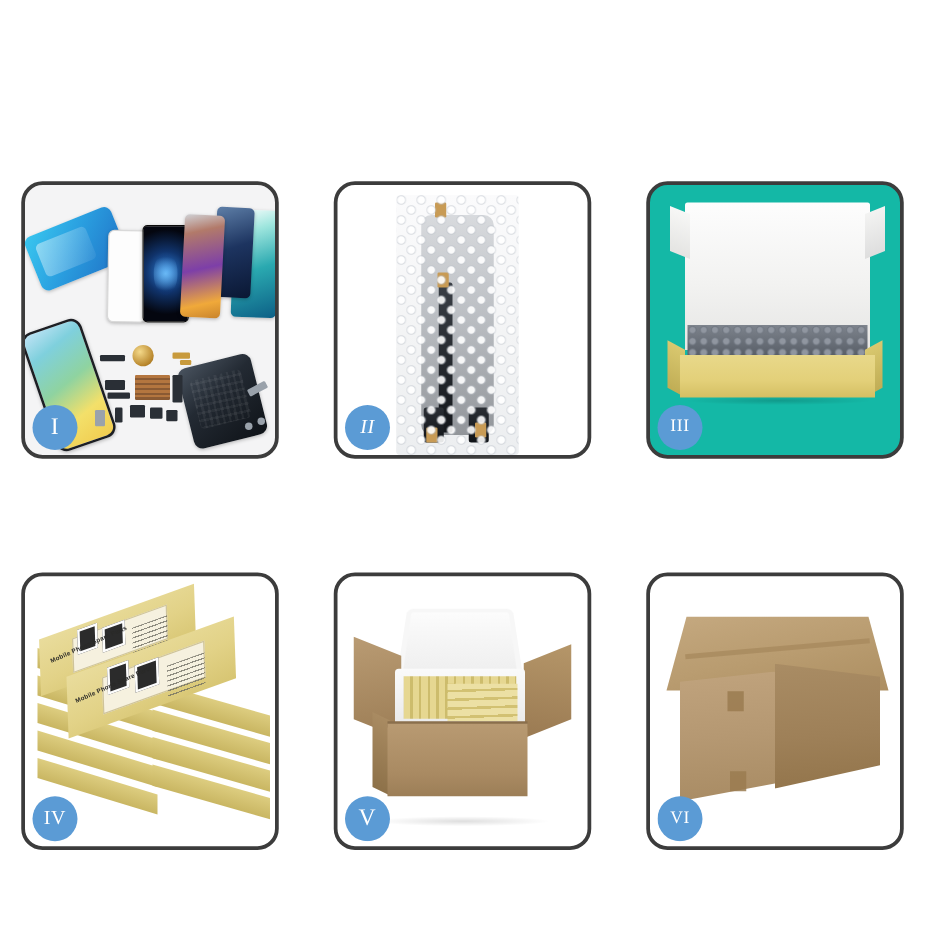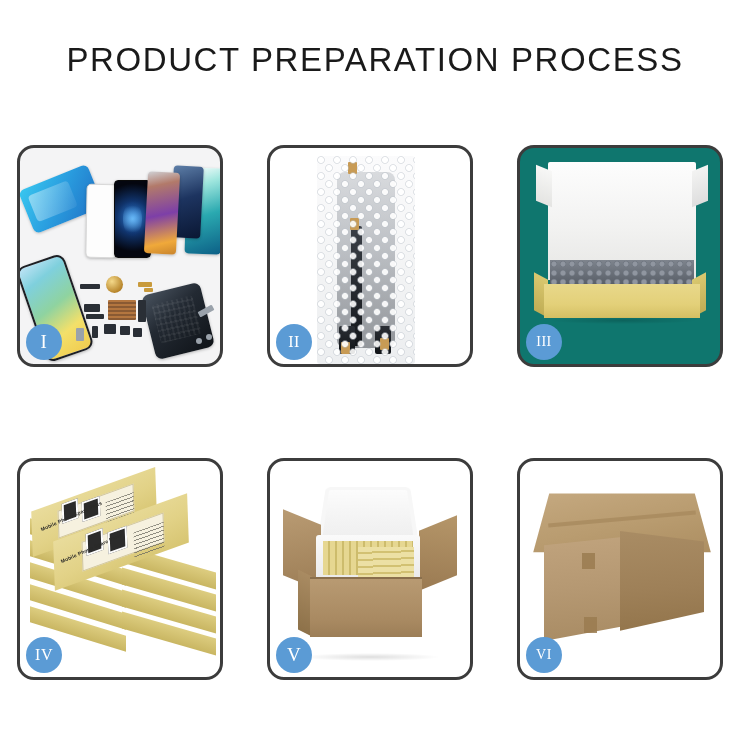--- a/index.html
+++ b/index.html
@@ -209,21 +209,21 @@
       repeating-linear-gradient(0deg, #8a5a33 0 2px, #b4763f 2px 4px),
       repeating-linear-gradient(90deg, #7a4f2c 0 2px, #a96f3b 2px 4px);
   }
   .coin {
     position:absolute;
     border-radius:50%;
     background: radial-gradient(circle at 35% 32%, #f4d98a, #b8862c 70%, #8a5f16 100%);
   }
 
   
-  .p2 { background: #ffffff; }
+  .p2 { background: #ffffff; font-style: italic; }
   .bubble-bag {
     position: absolute;
     left: 47px; top: 8px;
     width: 98px; height: 208px;
     background: linear-gradient(180deg, #fbfbfc 0%, #f2f3f4 60%, #eceef0 100%);
     border-radius: 3px;
     overflow: hidden;
   }
   .bubbles {
     position: absolute;
@@ -256,21 +256,21 @@
     border-radius:2px;
   }
   .tape {
     position:absolute;
     width:9px;height:12px;
     background:#c89b55;
     border-radius:1px;
   }
 
   
-  .p3 { background: #0f766e; text-align: center; }
+  .p3 { background: #14b8a6; text-align: center; }
   .box3-lid {
     position:absolute;
     left: 28px; top: 14px;
     width: 148px; height: 118px;
     background: linear-gradient(180deg, #fdfdfd 0%, #f2f2f1 55%, #e6e6e4 100%);
     border-radius: 2px 2px 0 0;
   }
   .box3-lid::before {
     content:"";
     position:absolute;
@@ -479,21 +479,20 @@
     height: 8px;
     background: radial-gradient(ellipse at center, rgba(0,0,0,0.13), transparent 70%);
   }
 </style>
 </head>
 <body>
 
 <div class="page">
 
   <div class="header">
-    <div class="main-title">PRODUCT PREPARATION PROCESS</div>
   </div>
 
   <div class="grid">
 
     <div class="panel p1">
       <div class="panel-stage">
         <div class="ph ph-dark1"></div>
         <div class="ph ph-film"></div>
         <div class="ph ph-glass"></div>
         <div class="ph ph-black"></div>

